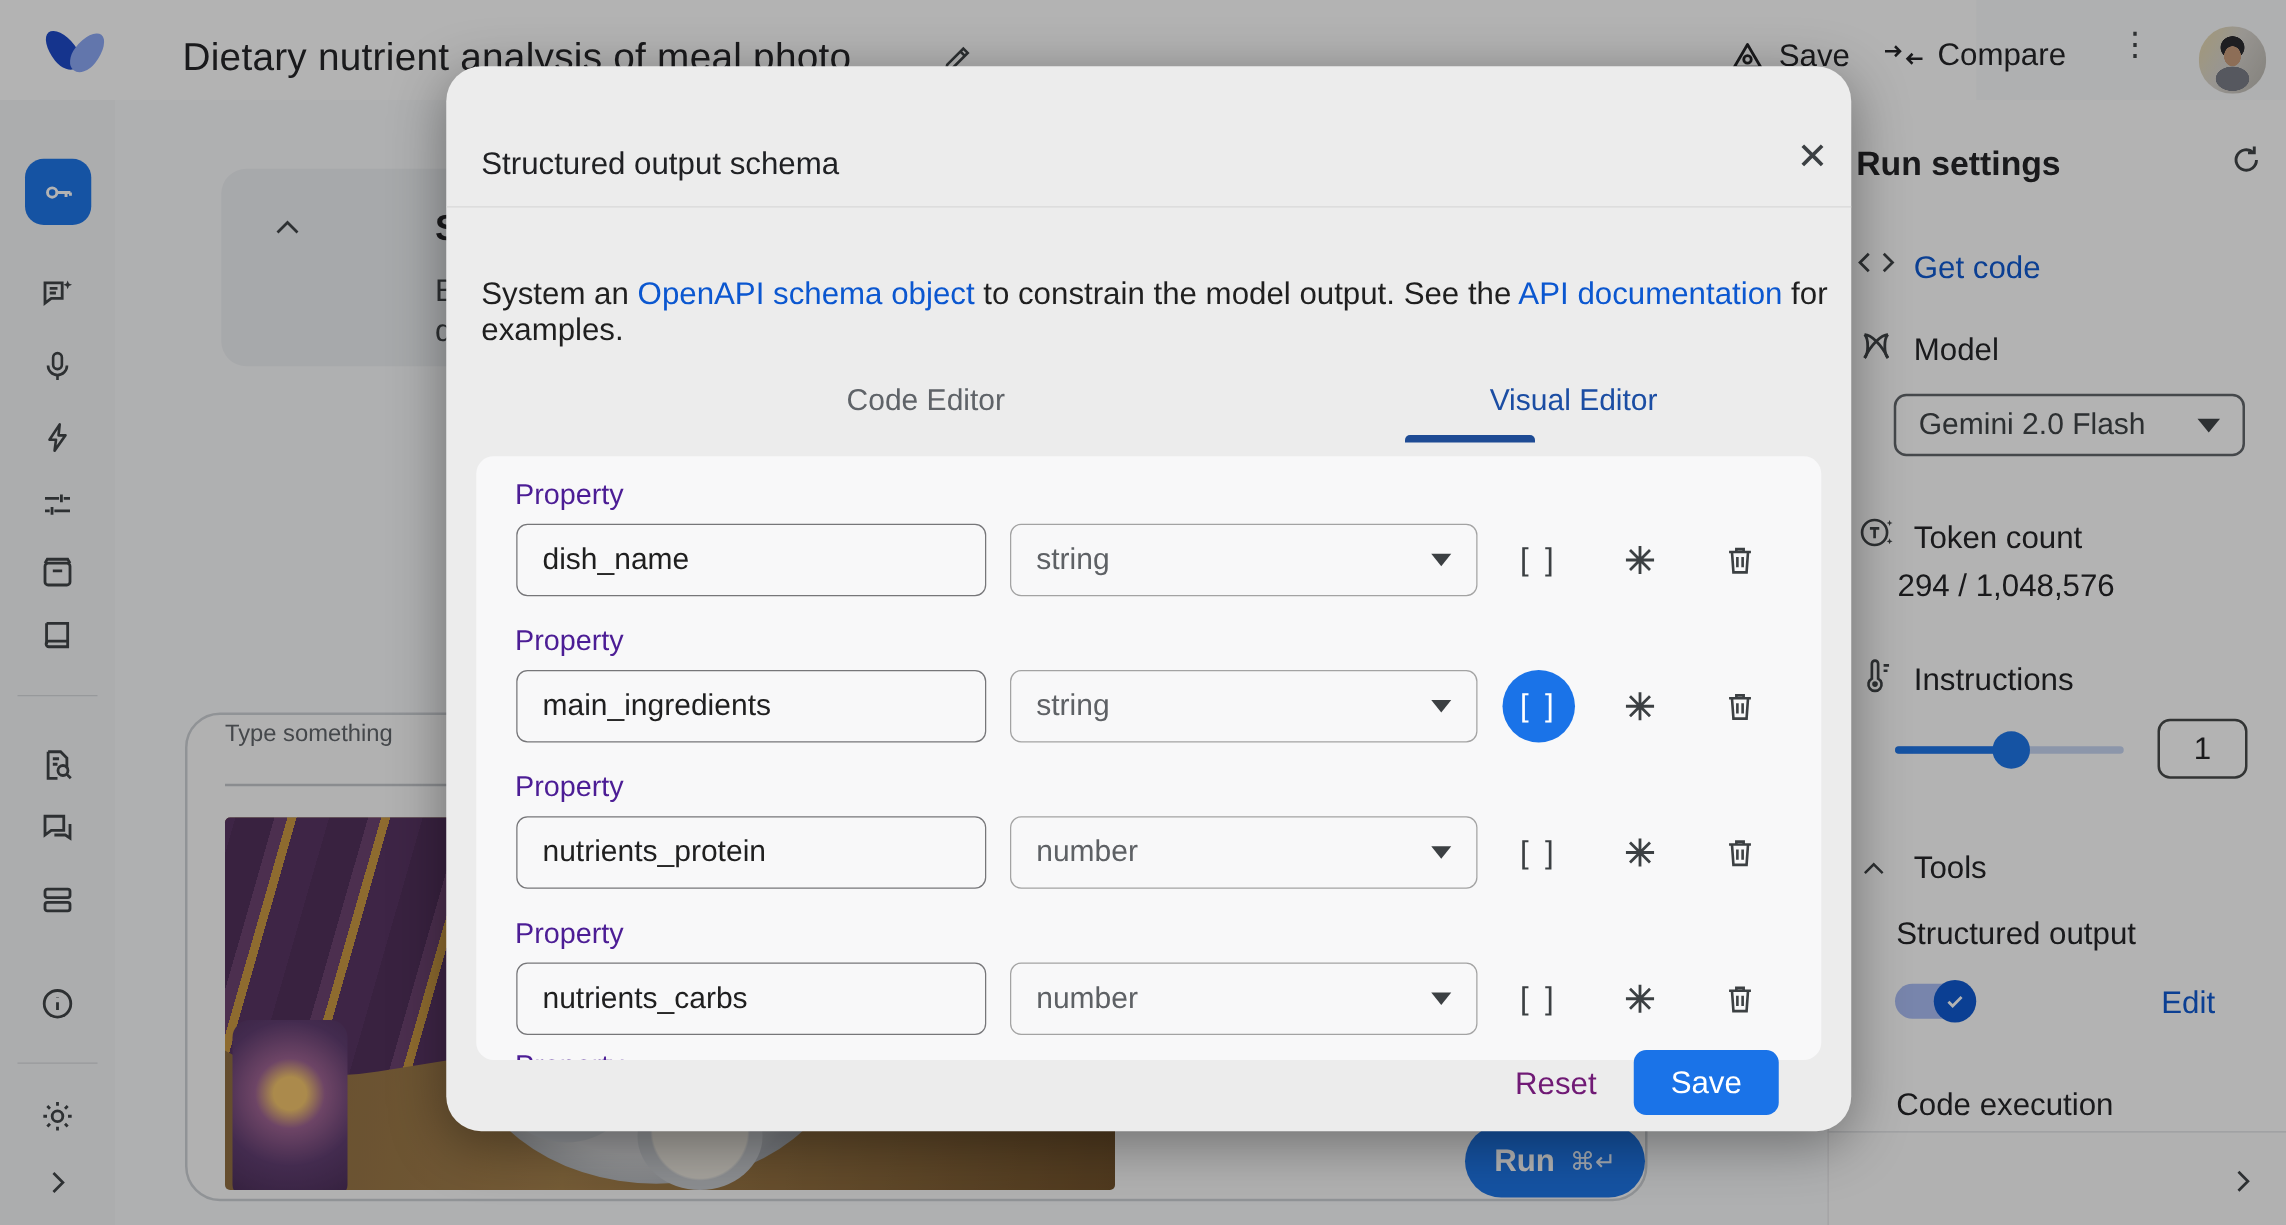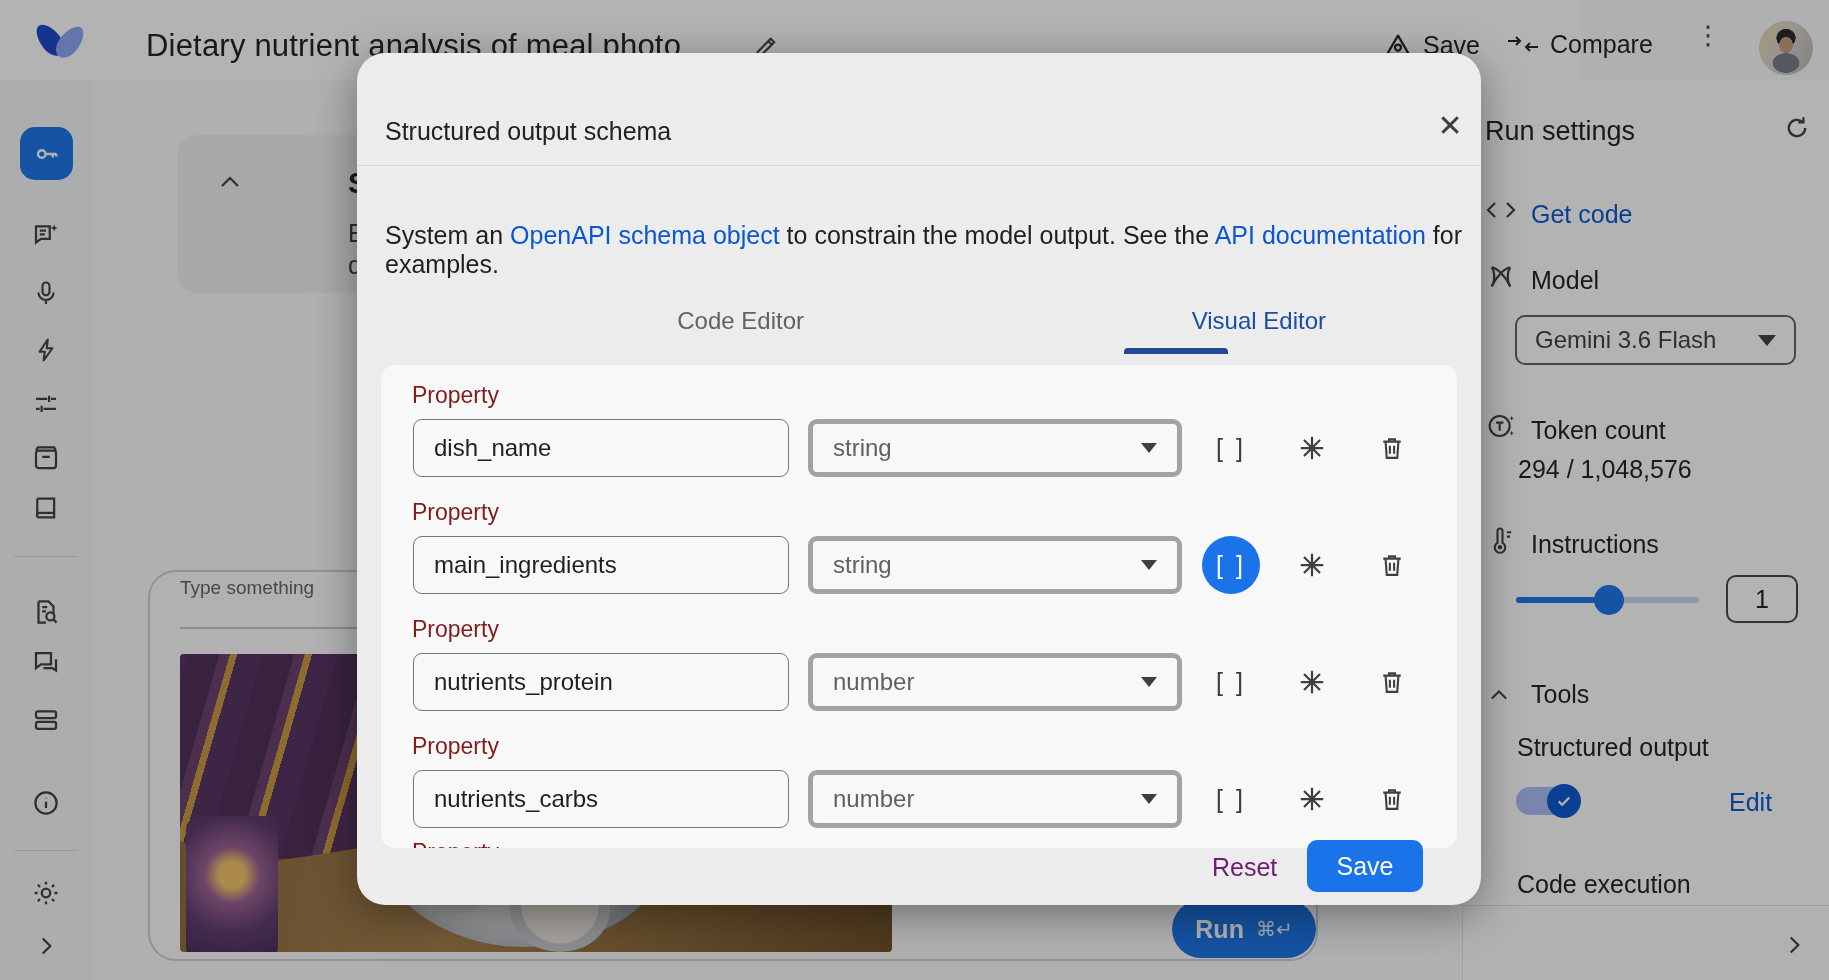--- a/index.html
+++ b/index.html
@@ -66,21 +66,21 @@
   .candle { position:absolute; left:6px; top:162px; width:92px; height:140px; border-radius:14px 14px 8px 8px;
            background:radial-gradient(circle at 50% 42%, #f3c469 0 14%, #9a5f8f 30%, #5d3a6e 62%, #472a55); }
   .run-info { position:absolute; left:1062px; top:331px; color:#3c4043; }
   .runpill { position:absolute; left:1022px; top:328px; width:144px; height:58px; border-radius:29px; background:#1a73e8;
              color:#fff; display:flex; align-items:center; justify-content:center; gap:12px; font-size:25px; font-weight:700; }
   .runkeys { font-size:20px; font-weight:400; opacity:.9; }
 
   
   .runpanel { position:absolute; left:1462px; top:80px; width:367px; height:825px; background:#ffffff;
               border-left:1px solid #e4e5e8; z-index:4; }
-  .rp-title { position:absolute; left:22px; top:36px; font-size:27px; font-weight:400; color:#202124; }
+  .rp-title { position:absolute; left:22px; top:36px; font-size:27px; font-weight:700; color:#202124; }
   .rp-refresh { position:absolute; left:320px; top:34px; color:#3c4043; cursor:pointer; }
   .rp-row-ic { position:absolute; left:22px; color:#3c4043; }
   .rp-label { position:absolute; left:68px; font-size:25px; color:#202124; }
   .getcode { position:absolute; left:68px; top:120px; font-size:25px; font-weight:500; color:#0b57d0; cursor:pointer; }
   .modelbox { position:absolute; left:52px; top:235px; width:281px; height:50px; border:2px solid #5f6368; border-radius:10px;
               display:flex; align-items:center; color:#3c4043; font-size:24px; padding:0 18px; cursor:pointer; }
   .modelbox .caret { margin-left:auto; }
   .caret { width:0; height:0; border-left:9px solid transparent; border-right:9px solid transparent; border-top:11px solid #3c4043; }
   .tokenval { position:absolute; left:55px; top:375px; font-size:25px; color:#202124; }
   .slider { position:absolute; left:53px; top:517px; width:183px; height:6px; border-radius:3px; background:#c7d5f2; }
@@ -105,24 +105,24 @@
   .m-close { position:absolute; left:1078px; top:58px; width:30px; height:30px; color:#3c4043; font-size:30px; line-height:30px;
              text-align:center; cursor:pointer; }
   .m-hdiv { position:absolute; left:0; top:112px; width:1124px; height:1px; background:#d8d8d8; }
   .m-desc { position:absolute; left:28px; top:168px; font-size:25px; color:#1f1f1f; }
   .m-desc a { color:#0b57d0; text-decoration:none; cursor:pointer; }
   .m-tab { position:absolute; top:254px; width:300px; text-align:right; font-size:24px; cursor:pointer; }
   .m-tab.inactive { left:147px; color:#5f6368; }
   .m-tab.active { left:669px; color:#1b4da3; font-weight:500; }
   .m-underline { position:absolute; left:767px; top:295px; width:104px; height:6px; background:#1e4b94; border-radius:4px 4px 0 0; }
   .panel { position:absolute; left:24px; top:312px; width:1076px; height:483px; border-radius:14px; background:#f8f8f9; overflow:hidden; }
-  .prow-label { position:absolute; left:31px; font-size:23px; color:#7f1d1d; }
+  .prow-label { position:absolute; left:31px; font-size:23px; color:#4c1d95; }
   .prow-input { position:absolute; left:32px; width:376px; height:58px; border:1px solid #767679; border-radius:9px;
                 background:transparent; font-family:"Liberation Sans",sans-serif; font-size:24px; color:#1f1f1f; padding:0 20px; }
-  .prow-select { position:absolute; left:427px; width:374px; height:58px; border:5px solid #a3a3a3; border-radius:9px;
+  .prow-select { position:absolute; left:427px; width:374px; height:58px; border:1px solid #a3a3a3; border-radius:9px;
                  display:flex; align-items:center; padding:0 20px; font-size:24px; color:#5e6165; cursor:pointer; }
   .prow-select .caret { margin-left:auto; border-left-width:8px; border-right-width:8px; border-top-width:10px; }
   .arr-btn { position:absolute; width:58px; height:58px; border-radius:50%; display:flex; align-items:center; justify-content:center;
              font-size:25px; letter-spacing:3px; color:#3c4043; cursor:pointer; }
   .arr-btn.on { background:#1a73e8; color:#ffffff; }
   .star-btn, .trash-btn { position:absolute; width:40px; height:40px; display:flex; align-items:center; justify-content:center;
              color:#3c4043; cursor:pointer; }
   .resetbtn { position:absolute; left:855px; top:800px; font-size:25px; font-weight:500; color:#701a75; cursor:pointer; }
   .savebtn { position:absolute; left:950px; top:787px; width:116px; height:52px; border-radius:10px; background:#1a73e8;
              color:#fff; font-size:25px; font-weight:500; display:flex; align-items:center; justify-content:center; cursor:pointer; }
@@ -267,21 +267,21 @@
         <path d="M10 5l-7 7 7 7 M22 5l7 7-7 7"></path>
       </svg>
     <div class="getcode">Get code</div>
 
     <svg class="rp-row-ic" style="top:181px" width="32" height="32" viewBox="0 0 24 24" fill="none" stroke="currentColor" stroke-width="1.7">
         <path d="M5 5c4 0 10 6 14 14 M19 5c-4 0-10 6-14 14"></path>
         <path d="M5 5c2.5 2.5 2.5 11.5 0 14 M19 5c-2.5 2.5-2.5 11.5 0 14"></path>
       </svg>
     <div class="rp-label" style="top:186px">Model</div>
     <div class="modelbox">
-      <span>Gemini 3.6 Flash</span>
+      <span>Gemini 2.0 Flash</span>
       <span class="caret"></span>
     </div>
 
     <svg class="rp-row-ic" style="top:330px" width="32" height="32" viewBox="0 0 24 24" fill="none" stroke="currentColor" stroke-width="1.6">
         <circle cx="11" cy="12" r="7.5"></circle>
         <path d="M8.2 9.5h5.6 M11 9.5v6"></path>
         <path d="M20 4.5l.5 1.3 1.3.5-1.3.5-.5 1.3-.5-1.3-1.3-.5 1.3-.5z M20 15.5l.5 1.3 1.3.5-1.3.5-.5 1.3-.5-1.3-1.3-.5 1.3-.5z" fill="currentColor" stroke="none"></path>
       </svg>
     <div class="rp-label" style="top:336px">Token count</div>
     <div class="tokenval">294 / 1,048,576</div>

